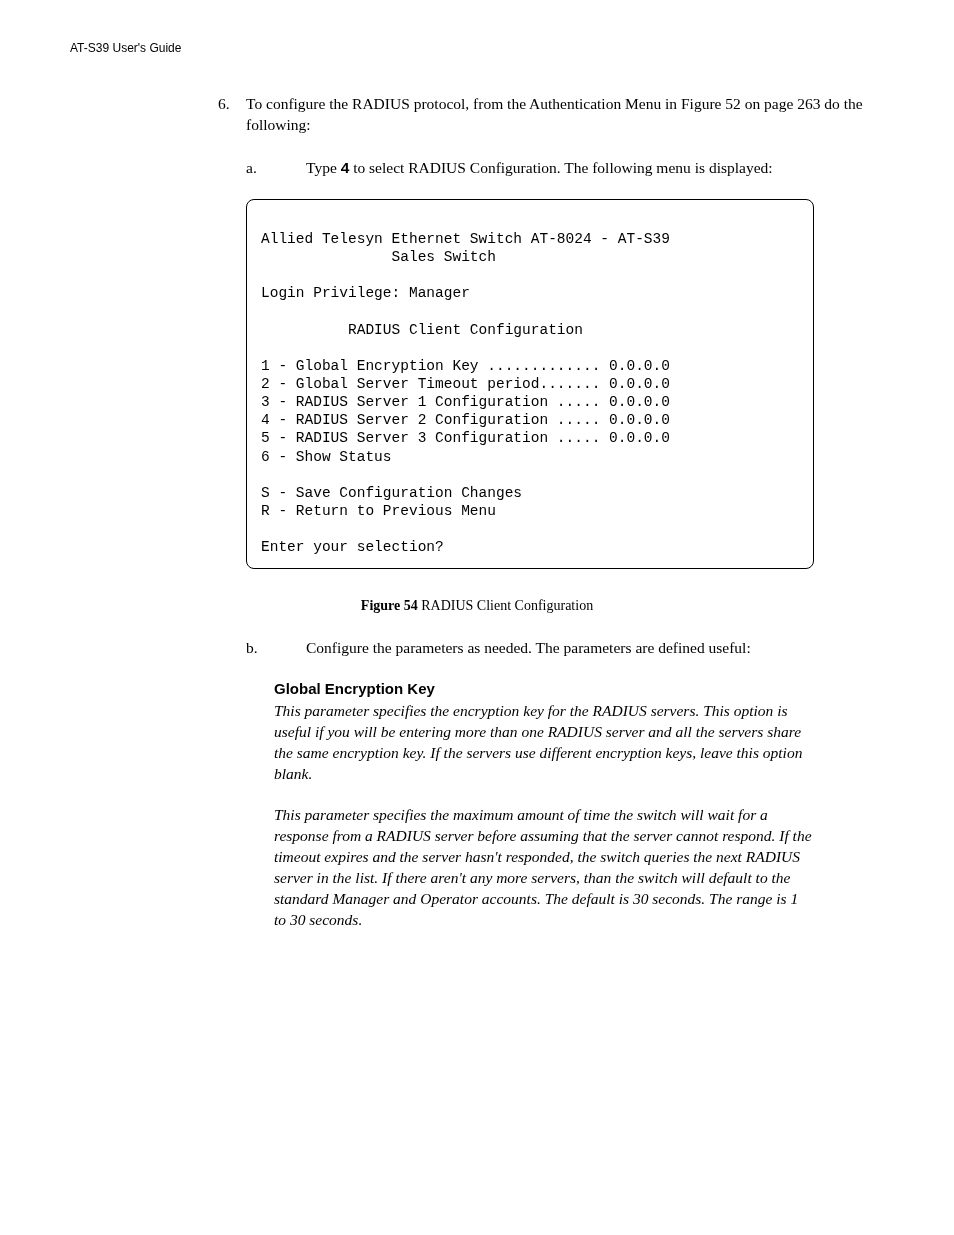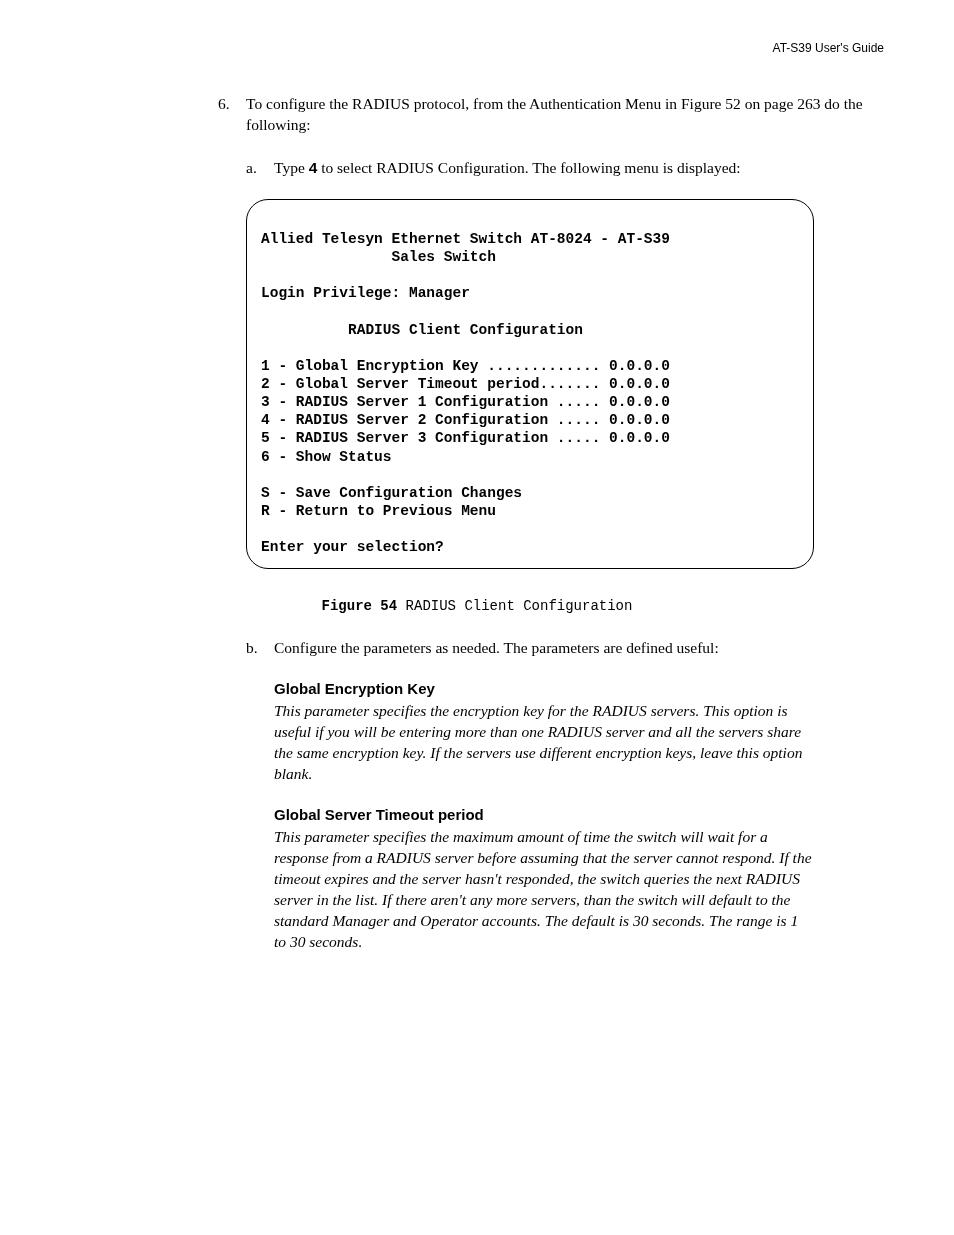--- a/index.html
+++ b/index.html
@@ -5,21 +5,20 @@
   body {
     font-family: Georgia, 'Times New Roman', serif;
     background: #fff;
     margin: 0;
     padding: 40px 70px 30px 70px;
     color: #000;
     font-size: 15.5px;
     line-height: 1.35;
   }
   .header-right {
-    text-align: right;
     font-size: 12px;
     font-family: Arial, Helvetica, sans-serif;
     margin-bottom: 38px;
     margin-right: 0;
   }
   .ol-row {
     display: flex;
     align-items: flex-start;
     margin-left: 148px;
     margin-bottom: 6px;
@@ -38,35 +37,35 @@
     margin-left: 176px;
     margin-top: 22px;
     margin-bottom: 4px;
   }
   .sub-let {
     width: 28px;
     flex-shrink: 0;
   }
   .sub-body {
     flex: 1;
+    margin-left: 32px;
   }
   .terminal {
     margin: 20px 70px 12px 176px;
     border: 1.5px solid #000;
-    border-radius: 22px;
+    border-radius: 8px;
     padding: 12px 28px 12px 14px;
     font-family: "Courier New", Courier, monospace;
     font-size: 14.5px;
     line-height: 1.25;
     white-space: pre;
-    font-weight: bold;
   }
   .figure-caption {
     text-align: center;
-    font-family: Liberation Mono, monospace;
+    font-family: Liberation Serif, serif;
     font-size: 14px;
     margin: 28px 0 18px 0;
   }
   .figure-caption .fig-label {
     font-weight: bold;
   }
   .param-block {
     margin-left: 204px;
     margin-top: 20px;
     margin-right: 70px;
@@ -129,15 +128,14 @@
   <div class="sub-let">b.</div>
   <div class="sub-body">Configure the parameters as needed. The parameters are defined useful:</div>
 </div>
 
 <div class="param-block">
   <div class="param-title">Global Encryption Key</div>
   <div class="param-text">This parameter specifies the encryption key for the RADIUS servers. This option is useful if you will be entering more than one RADIUS server and all the servers share the same encryption key. If the servers use different encryption keys, leave this option blank.</div>
 </div>
 
 <div class="param-block">
-  <div class="param-title">Global Server Timeout period</div>
   <div class="param-text">This parameter specifies the maximum amount of time the switch will wait for a response from a RADIUS server before assuming that the server cannot respond. If the timeout expires and the server hasn't responded, the switch queries the next RADIUS server in the list. If there aren't any more servers, than the switch will default to the standard Manager and Operator accounts. The default is 30 seconds. The range is 1 to 30 seconds.</div>
 </div>
 
 </body></html>

